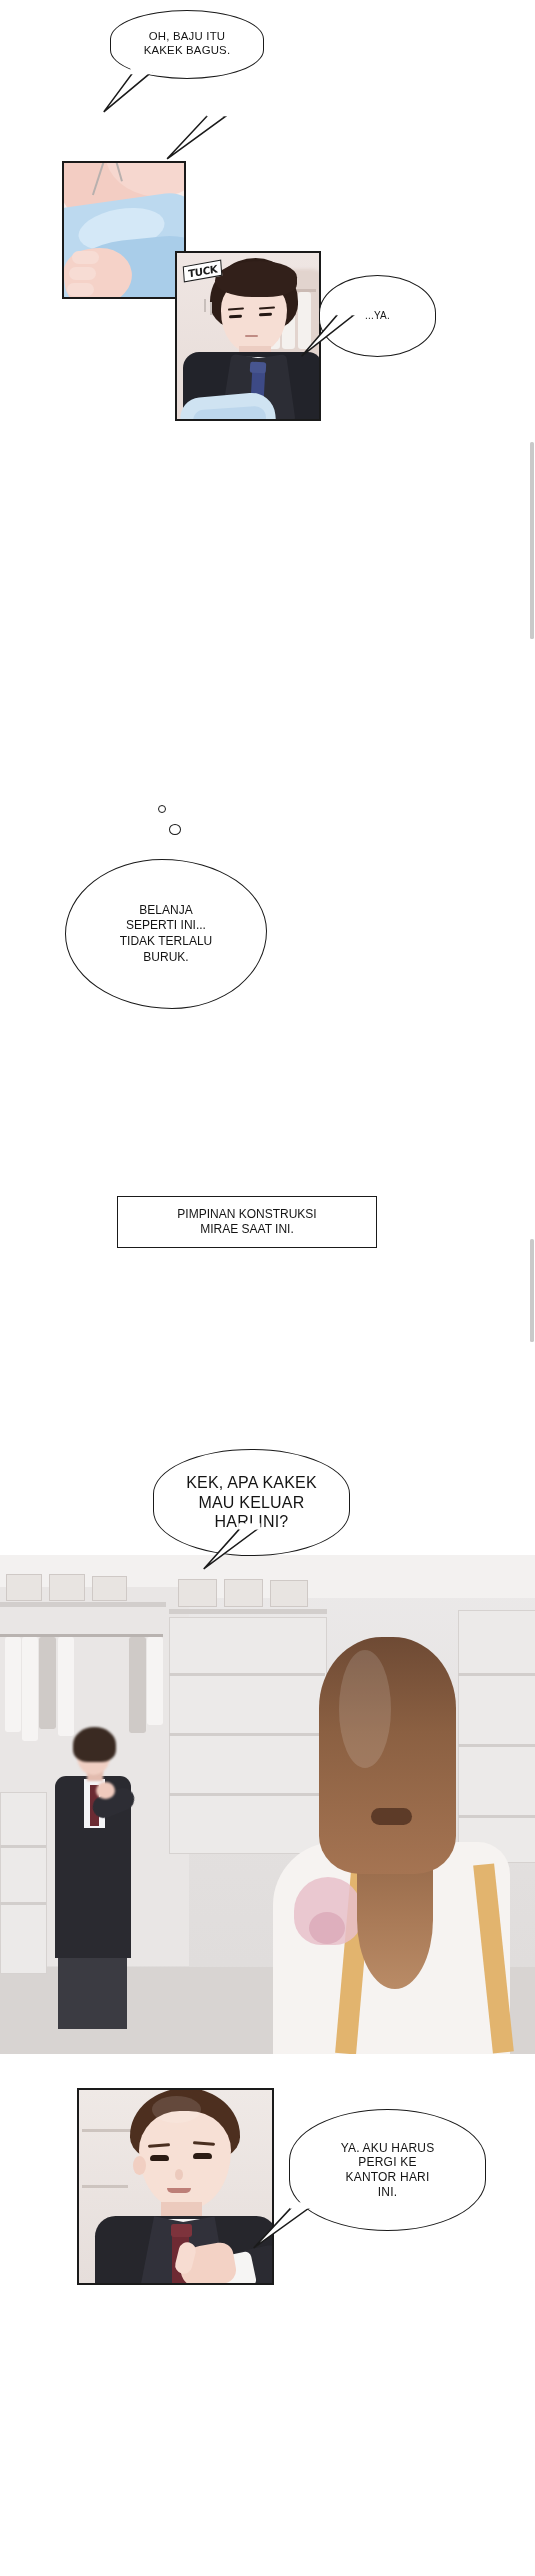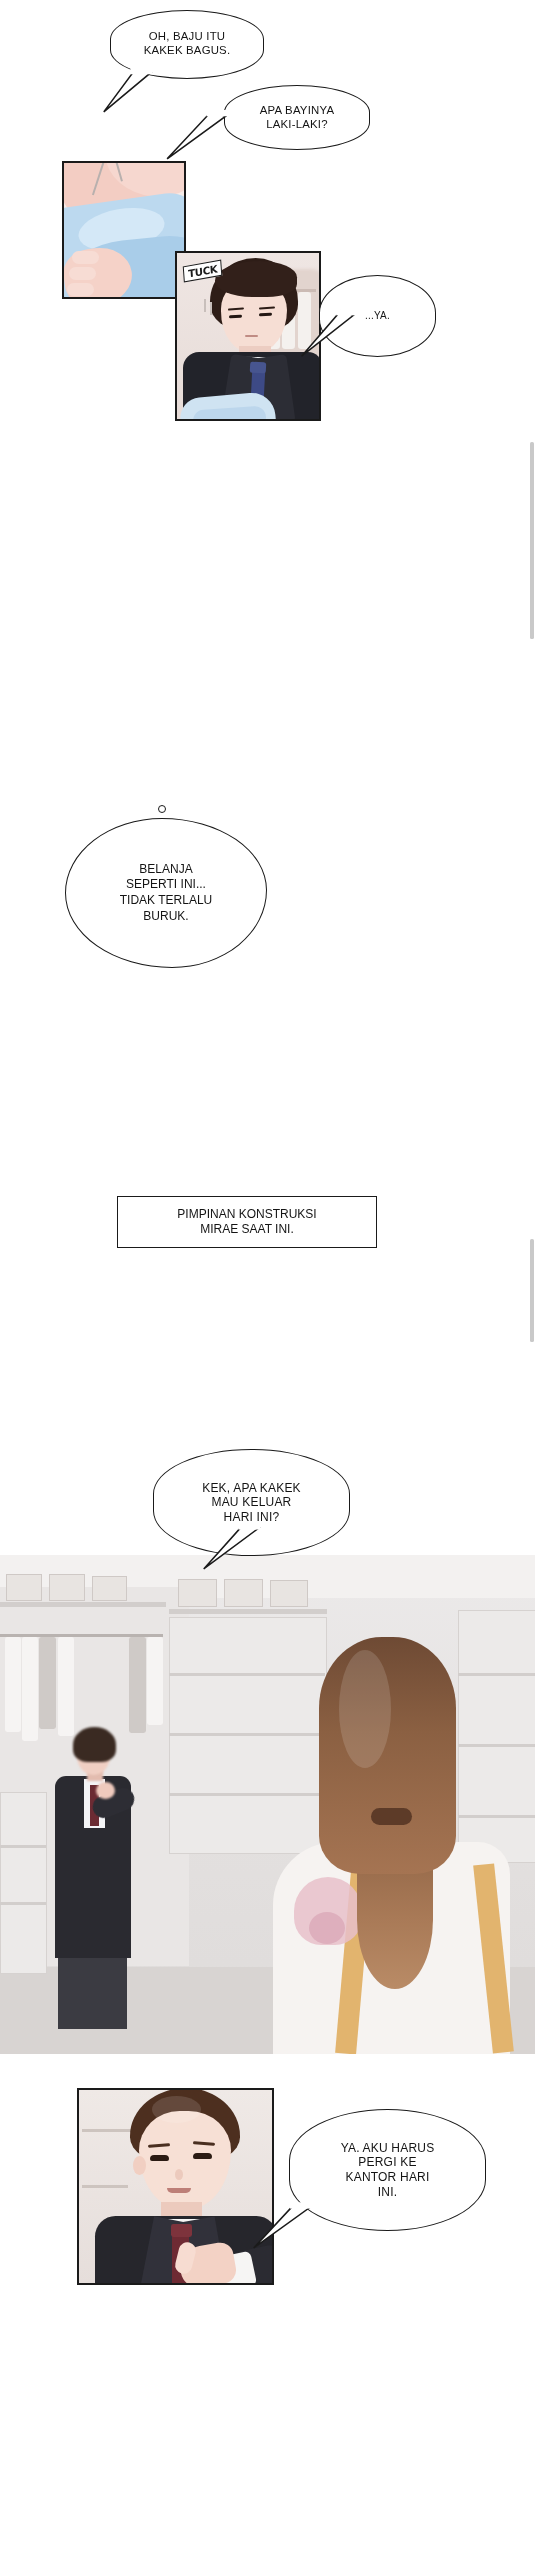--- a/index.html
+++ b/index.html
@@ -484,52 +484,48 @@
   </svg>
   <div class="bubble" id="b1" style="left:110px;top:9.5px;width:154px;height:69px;font-size:11.4px;">
     <div class="txt">OH, BAJU ITU
 KAKEK BAGUS.</div>
   </div>
 
   <svg class="tail" style="left:164px;top:110px;width:63px;height:52px;" viewBox="0 0 80 66">
     <polygon points="60,2 78,8 4,62" fill="#ffffff" stroke="#1a1a1a" stroke-width="2"></polygon>
     <rect x="54" y="0" width="28" height="8" fill="#ffffff"></rect>
   </svg>
-  <div class="bubble" id="b2" style="left:224px;top:85px;width:146px;height:65px;font-size:11.4px;">
-    <div class="txt">APA BAYINYA
-LAKI-LAKI?</div>
-  </div>
 
   <svg class="tail" style="left:300px;top:309px;width:55px;height:52px;" viewBox="0 0 70 66">
     <polygon points="52,2 68,8 2,60" fill="#ffffff" stroke="#1a1a1a" stroke-width="2"></polygon>
     <rect x="46" y="0" width="26" height="8" fill="#ffffff"></rect>
   </svg>
   <div class="bubble" id="b3" style="left:319px;top:275px;width:117px;height:82px;font-size:10px;border-radius:50%/46%;">
     <div class="txt">...YA.</div>
   </div>
 
   <div class="dot" style="left:158px;top:805px;width:8px;height:8px;"></div>
   <div class="dot" style="left:169px;top:824px;width:12px;height:11px;"></div>
-  <div class="thought" id="b4" style="left:65px;top:818px;width:202px;height:150px;font-size:12px;text-align:center;">
+  <div class="thought" id="b4" style="left:65px;top:859px;width:202px;height:150px;font-size:12px;text-align:center;">
     <div class="txt">BELANJA
 SEPERTI INI...
 TIDAK TERLALU
 BURUK.</div>
   </div>
 
   <div class="caption" style="left:117px;top:1196px;width:260px;height:52px;font-size:12px;">
     <div class="txt">PIMPINAN KONSTRUKSI
 MIRAE SAAT INI.</div>
   </div>
 
   <svg class="tail" style="left:199px;top:1523px;width:63px;height:51px;" viewBox="0 0 80 64">
     <polygon points="56,2 76,6 6,58" fill="#ffffff" stroke="#1a1a1a" stroke-width="2"></polygon>
     <rect x="50" y="0" width="28" height="8" fill="#ffffff"></rect>
   </svg>
-  <div class="bubble" id="b5" style="left:153px;top:1449px;width:197px;height:107px;font-size:12px;">
+  <div class="bubble" id="b5" style="left:153px;top:1449px;width:197px;height:107px;font-size:16px;">
     <div class="txt">KEK, APA KAKEK
 MAU KELUAR
 HARI INI?</div>
   </div>
 
   <svg class="tail" style="left:249px;top:2202px;width:63px;height:51px;" viewBox="0 0 80 64">
     <polygon points="58,2 78,6 6,58" fill="#ffffff" stroke="#1a1a1a" stroke-width="2"></polygon>
     <rect x="52" y="0" width="28" height="8" fill="#ffffff"></rect>
   </svg>
   <div class="bubble" id="b6" style="left:289px;top:2109px;width:197px;height:122px;font-size:12px;">

